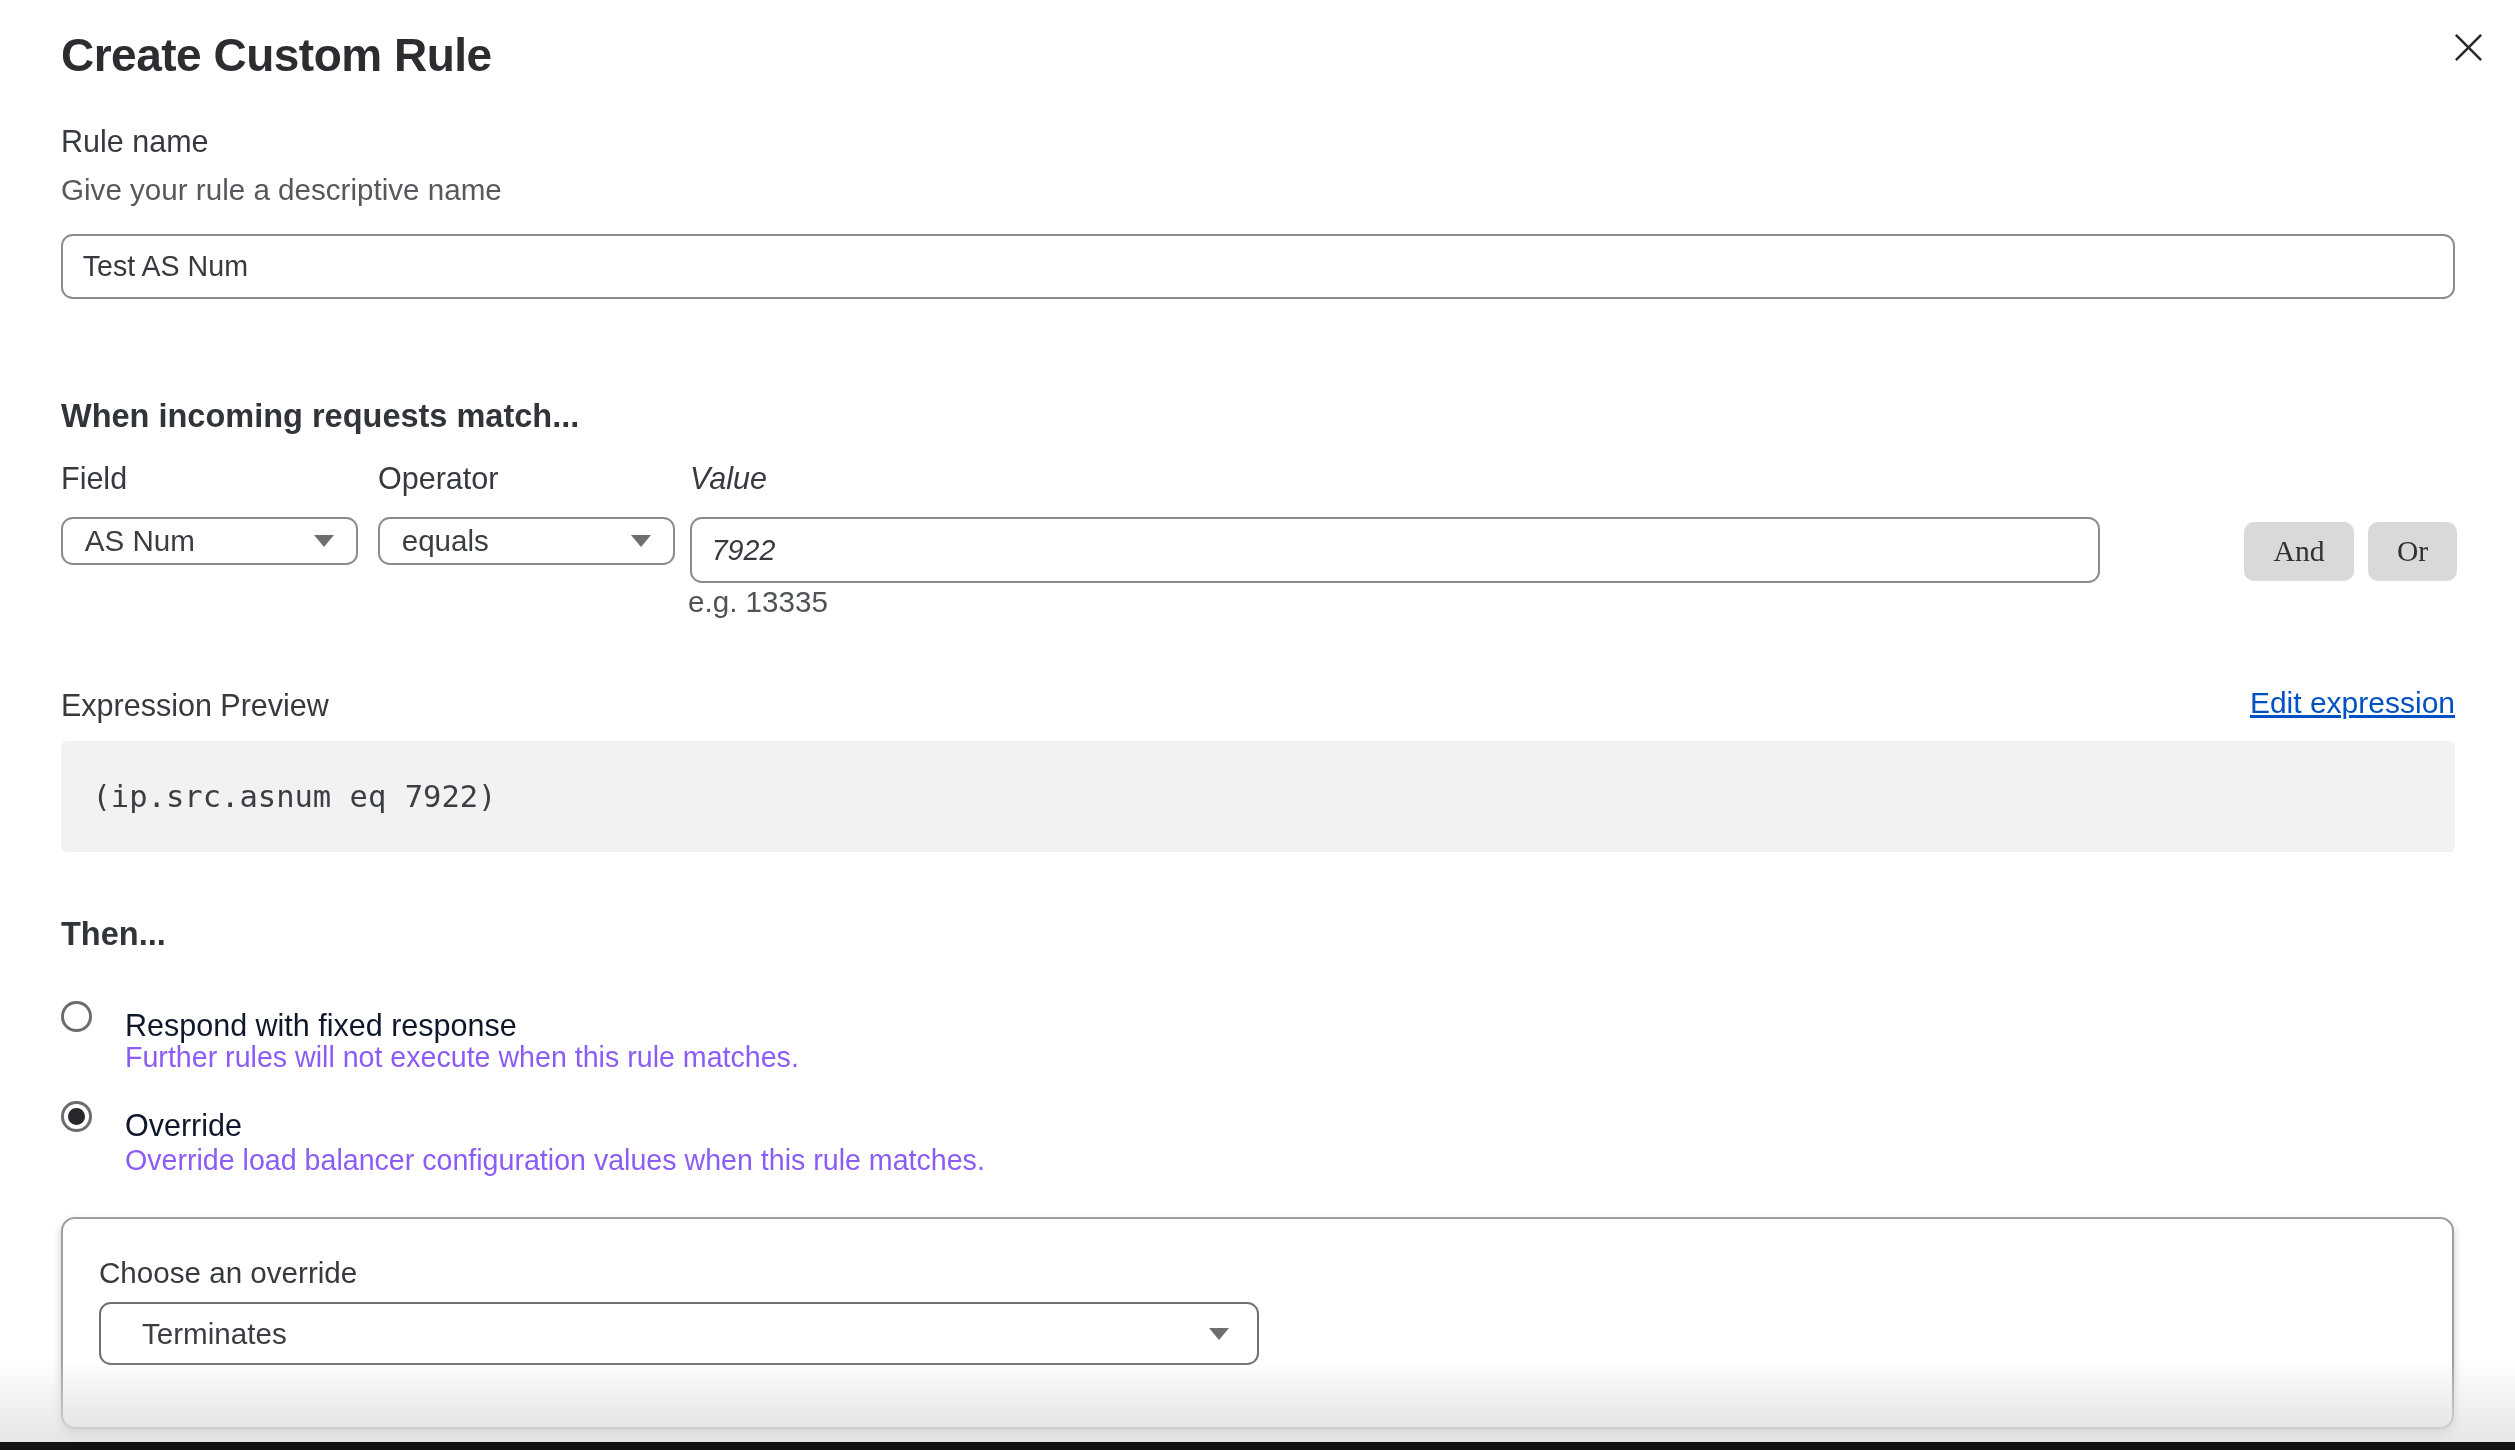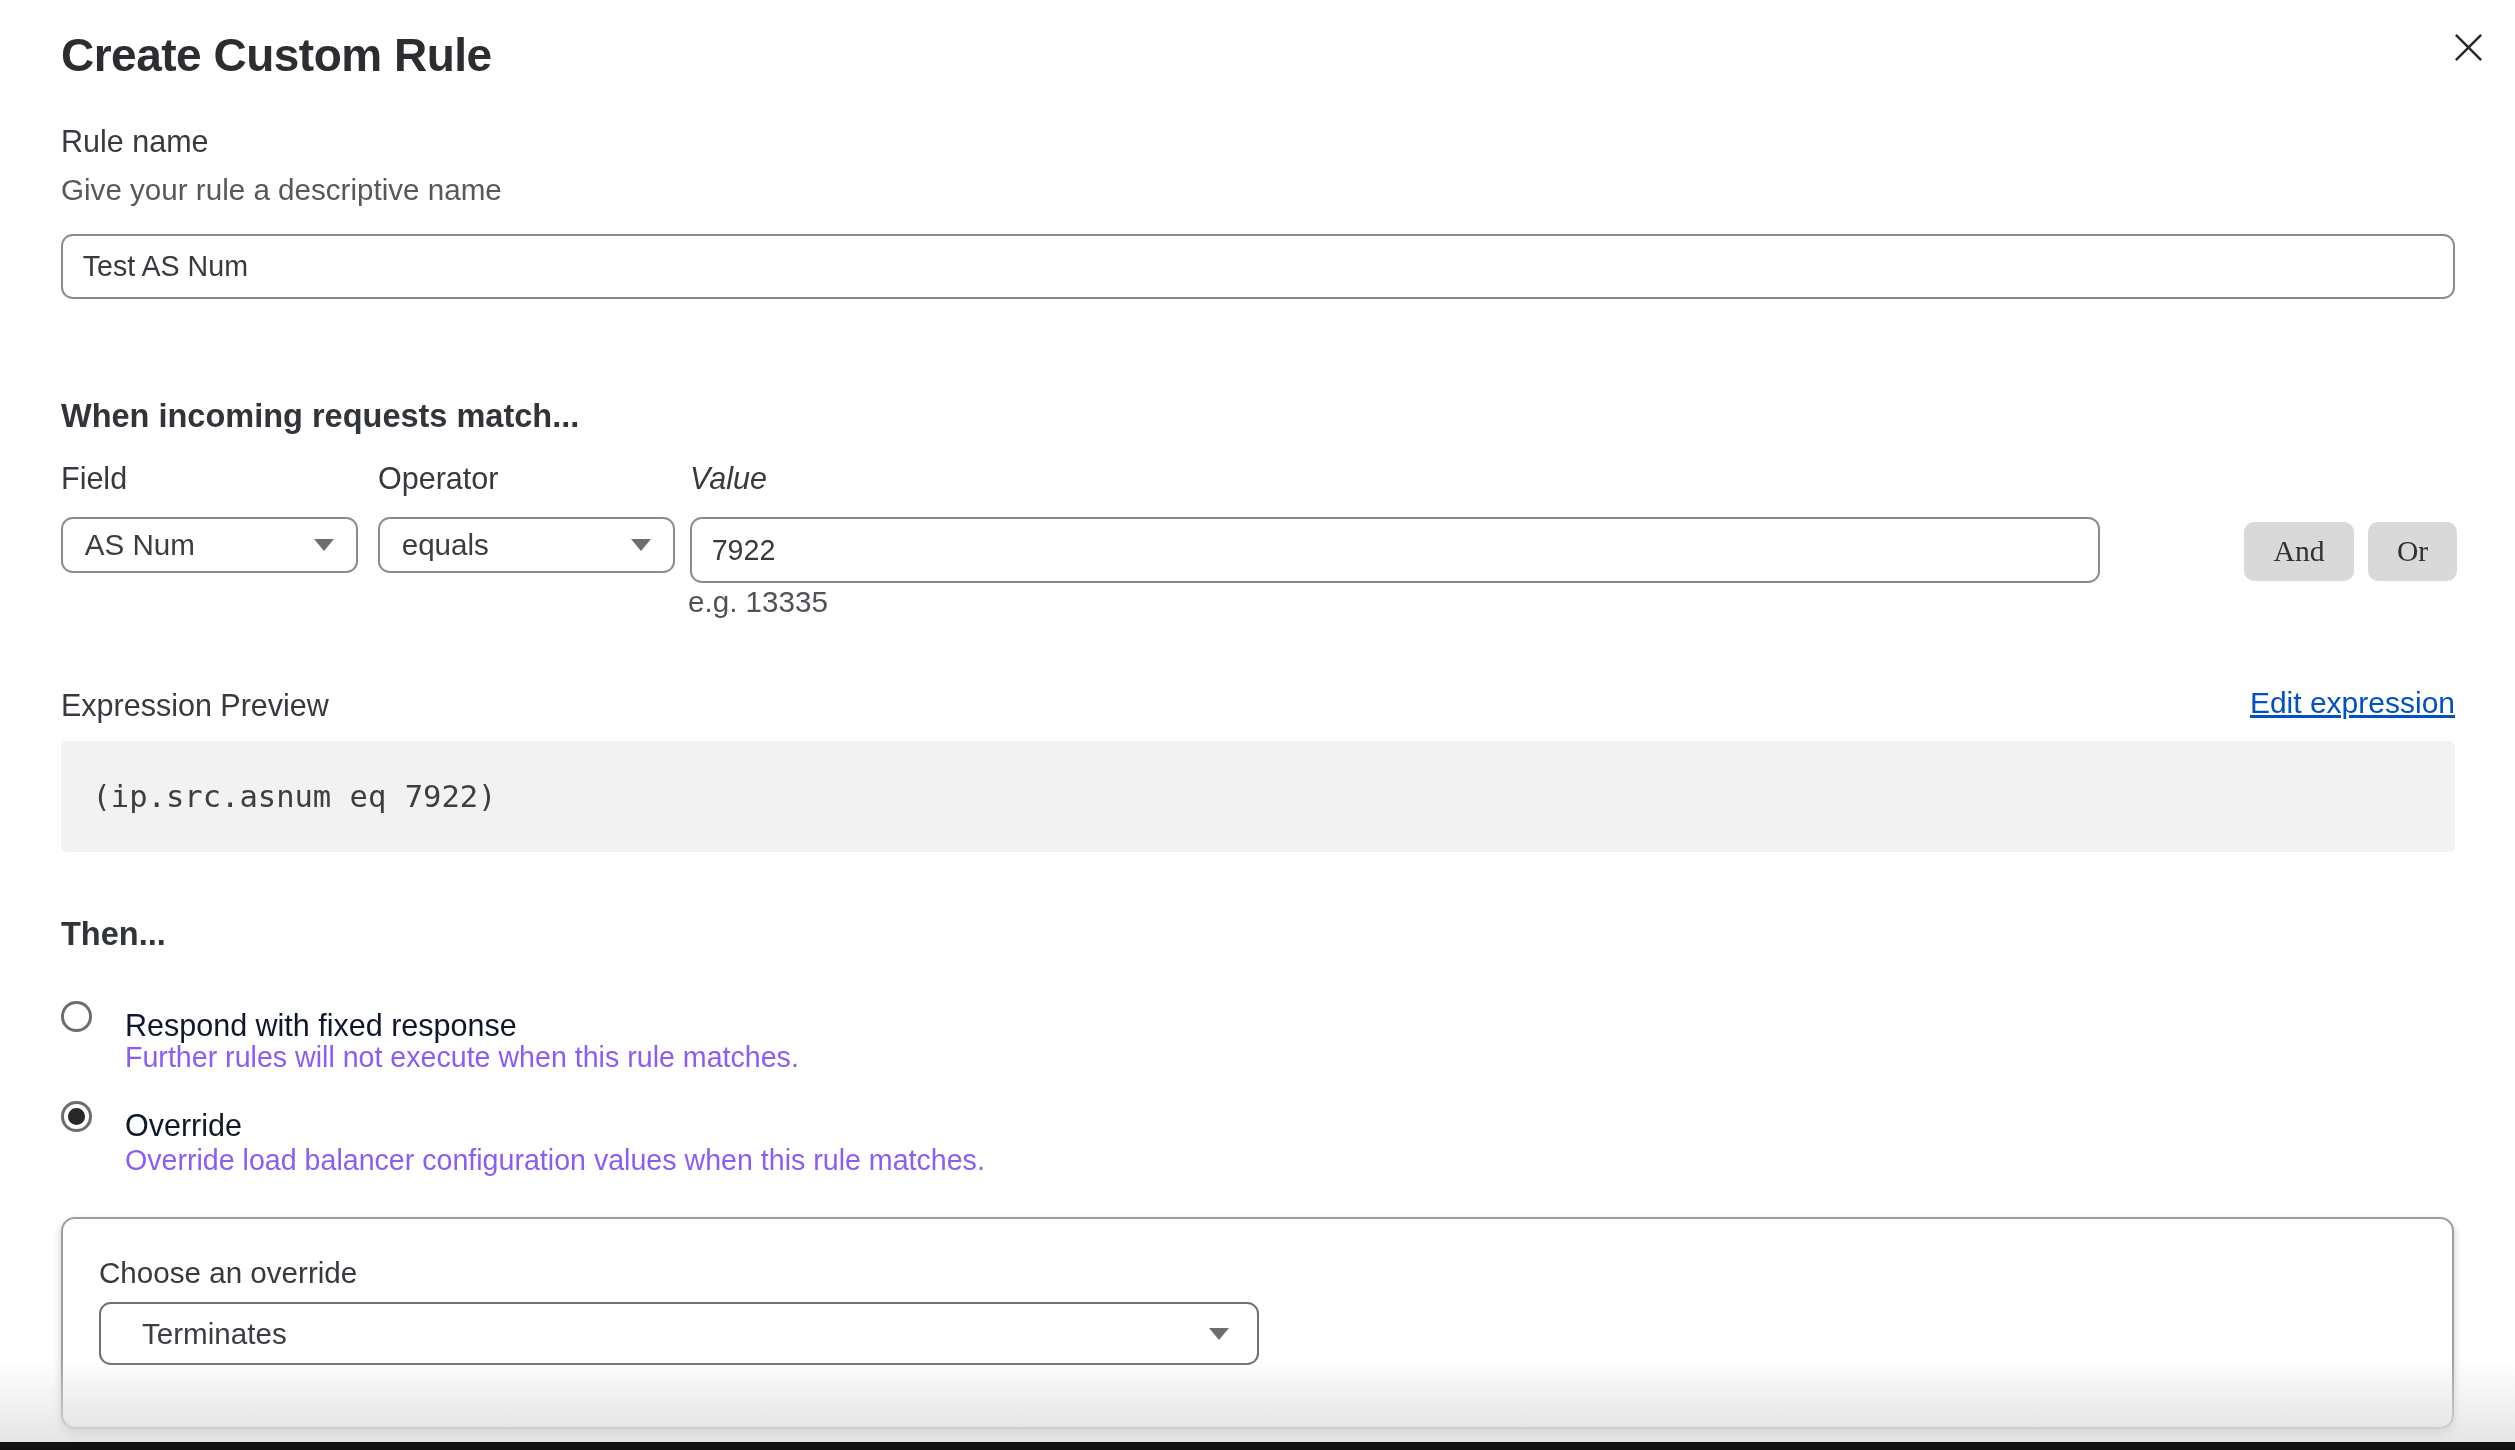--- a/index.html
+++ b/index.html
@@ -19,26 +19,26 @@
   .hint       { font-size:29.6px; color:#56585c; line-height:1; }
   .section-h  { font-size:32.5px; font-weight:700; color:#313438; line-height:1; }
 
   
   .text-input {
     border:2px solid #8c8c8c; border-radius:11.8px; background:#fff;
     font-family:"Liberation Sans", sans-serif; font-size:28.6px; color:#36393e;
     padding:0 0 0 19.7px; outline:none;
   }
   .rule-name-input { left:61px; top:234px; width:2394px; height:65px; }
-  .value-input     { left:690px; top:517px; width:1410px; height:66px; }
+  .value-input     { left:690px; top:517px; width:1410px; height:66px;font-style:italic; }
 
   .select {
     border:2px solid #8c8c8c; border-radius:11.8px; background:#fff;
     display:flex; align-items:center; justify-content:space-between;
-    padding:0 21.7px 0 21.7px; cursor:pointer; font-size:29.6px; color:#3a3d41; height:56px;
+    padding:0 21.7px 0 21.7px; cursor:pointer; font-size:29.6px; color:#3a3d41; height:48px;
   }
   .chevron { width:0; height:0; border-left:10.8px solid transparent; border-right:10.8px solid transparent; border-top:12.8px solid #6e6e6e; flex:0 0 auto; margin-left:15.8px; }
 
   .field-select    { left:61px;  top:517px; width:297px; }
   .operator-select { left:378px; top:517px; width:297px; }
 
   
   .gray-btn {
     background:#d9d9d9; color:#2f3134; border:none; border-radius:9.9px;
     font-family:Liberation Serif, serif; font-size:29.6px; line-height:1;

